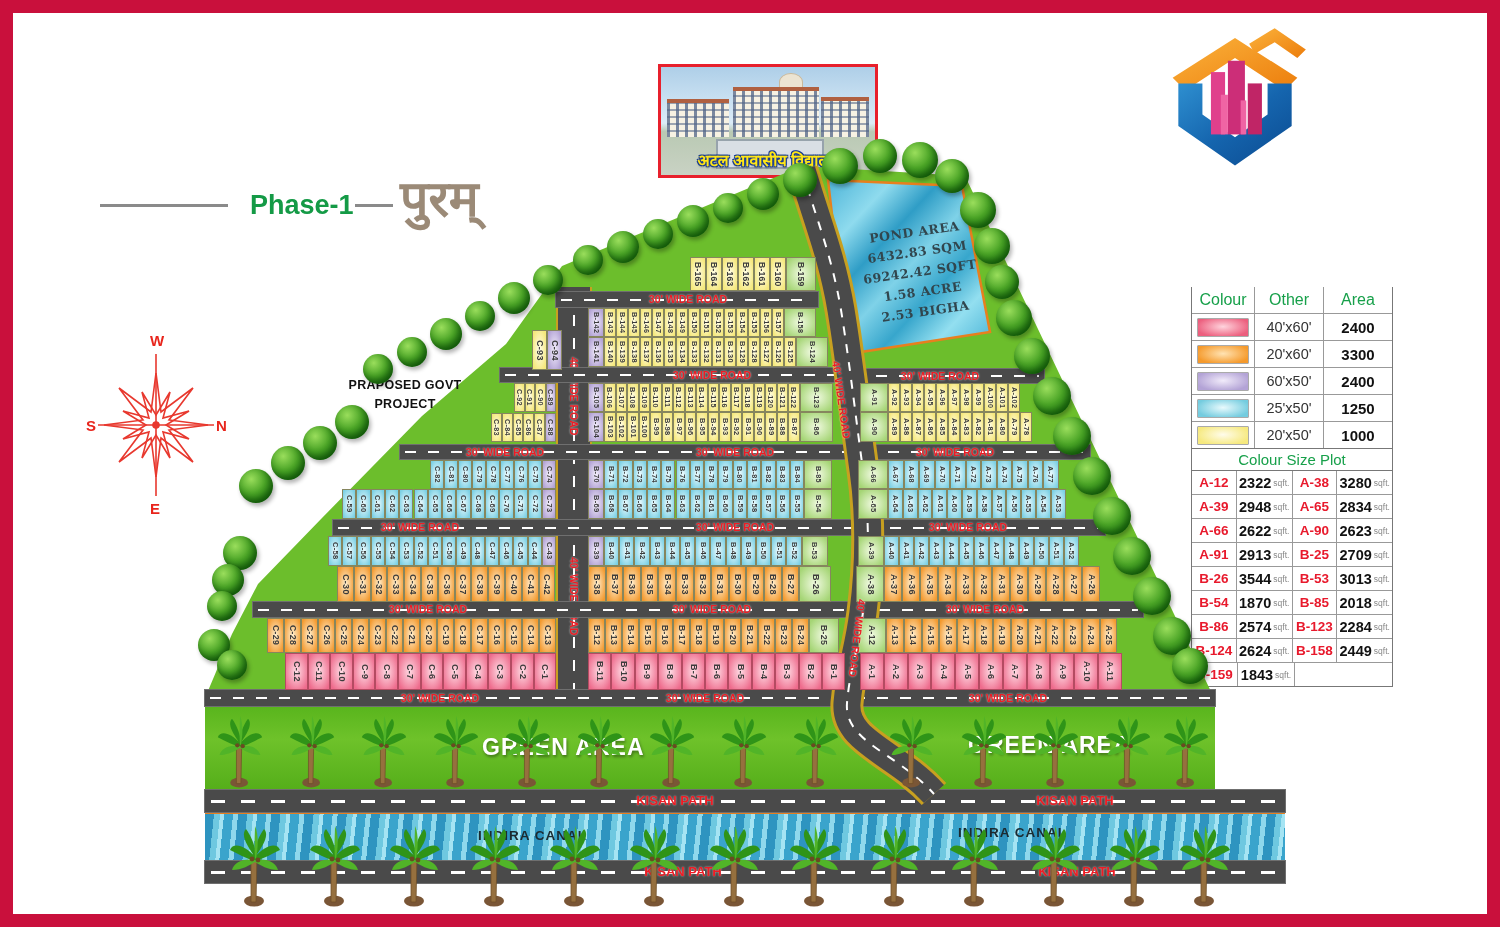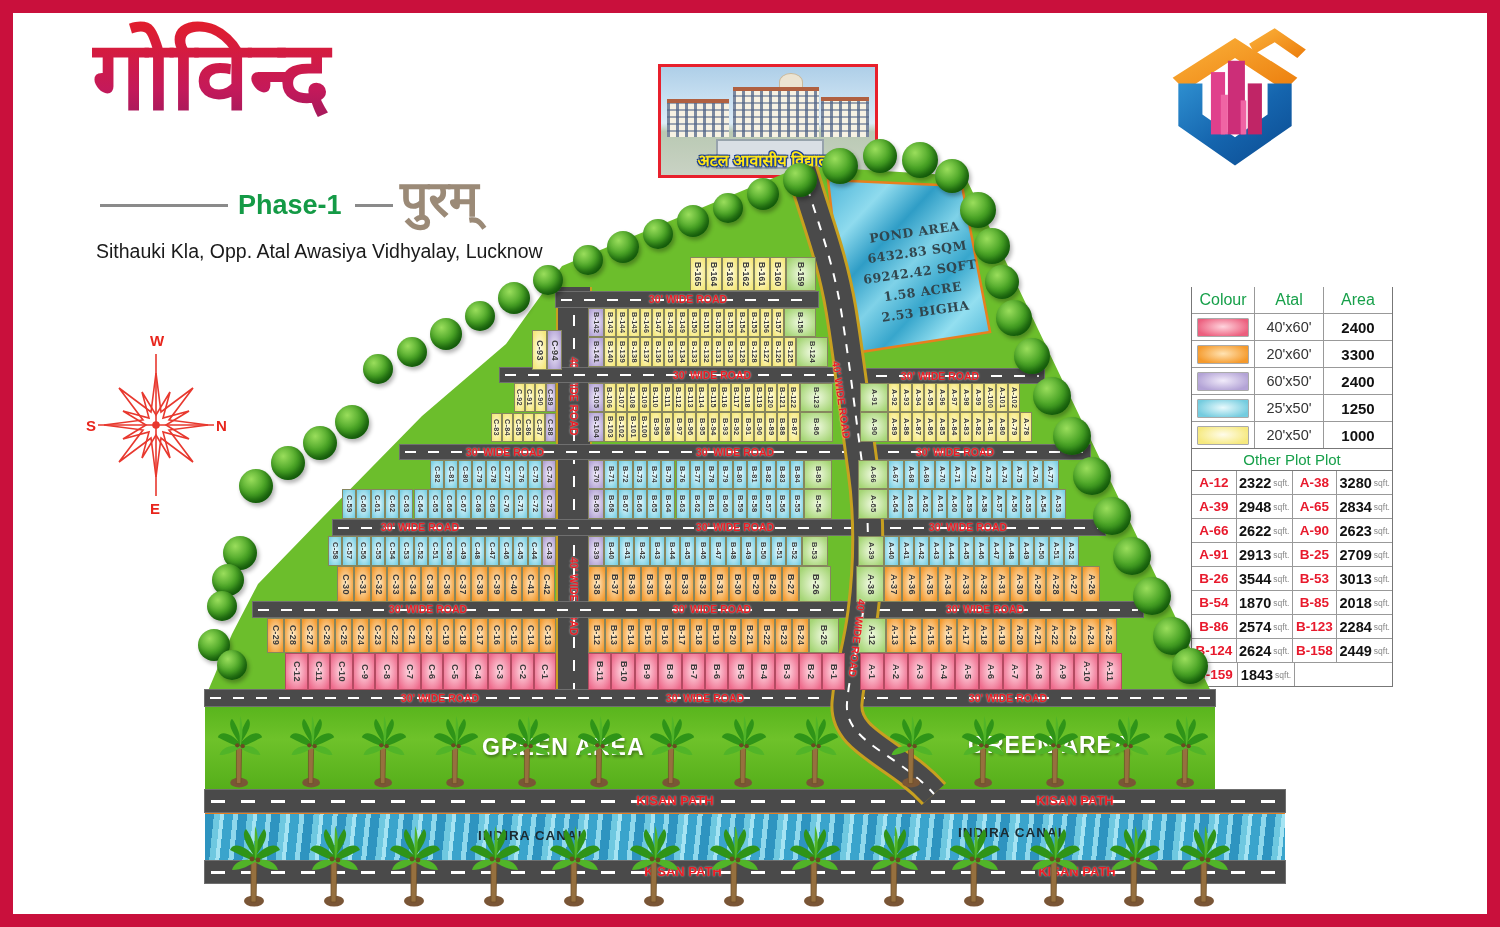--- a/index.html
+++ b/index.html
@@ -106,26 +106,24 @@
   
   .govt{position:absolute;font-weight:bold;font-size:12.5px;color:#111;text-align:center;line-height:1.5;z-index:5;letter-spacing:.3px;}
   .compass-letter{position:absolute;color:#e8251c;font-weight:bold;font-size:15px;z-index:5;}
 </style>
 </head>
 <body>
 
 <div id="stage">
   <div id="frame"></div>
 
-  <div class="abs title-hi" style="left:92px;top:14px;width:460px;">गोविन्द</div>
   <div class="abs hline" style="left:100px;top:204px;width:128px;"></div>
-  <div class="abs phase" style="left:238px;top:190px;">Phase-1</div>
+  <div class="abs phase" style="left:250px;top:190px;">Phase-1</div>
   <div class="abs hline" style="left:355px;top:204px;width:38px;"></div>
   <div class="abs puram" style="left:400px;top:172px;">पुरम्</div>
-  <div class="abs address" style="left:96px;top:240px;">Sithauki Kla, Opp. Atal Awasiya Vidhyalay, Lucknow</div>
 
   <div id="school" class="abs" style="left:658px;top:64px;width:214px;height:108px;">
     <div class="bldg bwin" style="left:6px;top:32px;width:62px;height:34px;"></div>
     <div class="dome" style="left:118px;top:6px;width:22px;height:16px;"></div>
     <div class="bldg bwin" style="left:72px;top:20px;width:86px;height:46px;"></div>
     <div class="bldg bwin" style="left:160px;top:30px;width:48px;height:36px;"></div>
     <div class="court" style="left:55px;top:72px;width:104px;height:26px;"></div>
     <div class="caption-hi" style="bottom:4px;">अटल आवासीय विद्यालय</div>
   </div>
 
@@ -150,21 +148,21 @@
       <rect x="69" y="44" width="10" height="36" fill="#c02566"></rect>
       <rect x="50" y="52" width="5" height="28" fill="#f064a4"></rect>
       <rect x="64" y="56" width="4" height="24" fill="#f064a4"></rect>
     </g>
   </svg>
 
   <div id="legend" class="abs" style="left:1191px;top:287px;">
     <div class="cc-table">
       <div class="cc-row" style="border-top:none;">
         <div class="cc-cell cc-c1 cc-head">Colour</div>
-        <div class="cc-cell cc-c2 cc-head">Atal</div>
+        <div class="cc-cell cc-c2 cc-head">Other</div>
         <div class="cc-cell cc-c3 cc-head">Area</div>
       </div>
       <div id="cc-rows">
           <div class="cc-row">
             <div class="cc-cell cc-c1">
               <div class="sw sw-pink"></div>
             </div>
             <div class="cc-cell cc-c2 cc-size">40'x60'</div>
             <div class="cc-cell cc-c3 cc-area">2400</div>
           </div>
@@ -191,21 +189,21 @@
           </div>
           <div class="cc-row">
             <div class="cc-cell cc-c1">
               <div class="sw sw-yellow"></div>
             </div>
             <div class="cc-cell cc-c2 cc-size">20'x50'</div>
             <div class="cc-cell cc-c3 cc-area">1000</div>
           </div>
         </div>
     </div>
-    <div class="os-title">Other Plot Plot</div>
+    <div class="os-title">Colour Size Plot</div>
     <div class="os-grid" id="os-rows">
         <div class="os-row">
           <div class="os-code">A-12</div>
           <div class="os-val">2322<small>sqft.</small></div>
           <div class="os-code">A-38</div>
           <div class="os-val" style="border-right:none">3280<small>sqft.</small></div>
         </div>
         <div class="os-row">
           <div class="os-code">A-39</div>
           <div class="os-val">2948<small>sqft.</small></div>
@@ -263,20 +261,24 @@
       <polygon points="120,95 81,100 105,132 73,108 68,147 63,108 31,132 55,100 16,95 55,90 31,58 63,82 68,43 73,82 105,58 81,90"></polygon>
       <polygon points="101,109 75,102 82,128 68,105 54,128 61,102 35,109 58,95 35,81 61,88 54,62 68,85 82,62 75,88 101,81 78,95"></polygon>
       <circle cx="68" cy="95" r="3" fill="#e8382e"></circle>
     </g>
   </svg>
   <span class="compass-letter" style="left:150px;top:332px;">W</span>
   <span class="compass-letter" style="left:216px;top:417px;">N</span>
   <span class="compass-letter" style="left:150px;top:500px;">E</span>
   <span class="compass-letter" style="left:86px;top:417px;">S</span>
 
+  <div class="govt" style="left:330px;top:376px;width:150px;">
+    <span>PRAPOSED GOVT</span><br>
+    <span>PROJECT</span>
+  </div>
 
   <svg class="abs" style="left:0;top:0;z-index:1;" width="1500" height="927">
     <defs>
       <linearGradient id="water" x1="0" y1="0" x2="1" y2="1">
         <stop offset="0" stop-color="#4db4d8"></stop>
           <stop offset="0.2" stop-color="#8fdbee"></stop>
         <stop offset="0.35" stop-color="#2f9dc6"></stop>
           <stop offset="0.5" stop-color="#7fd2e8"></stop>
         <stop offset="0.65" stop-color="#37a6cc"></stop>
           <stop offset="0.8" stop-color="#93dff0"></stop>

